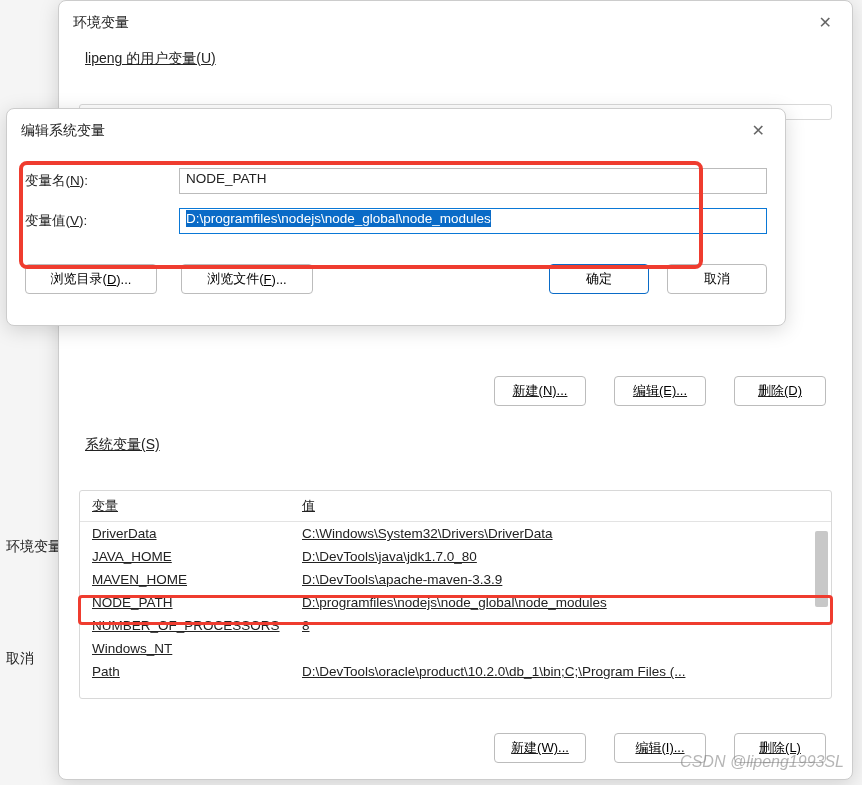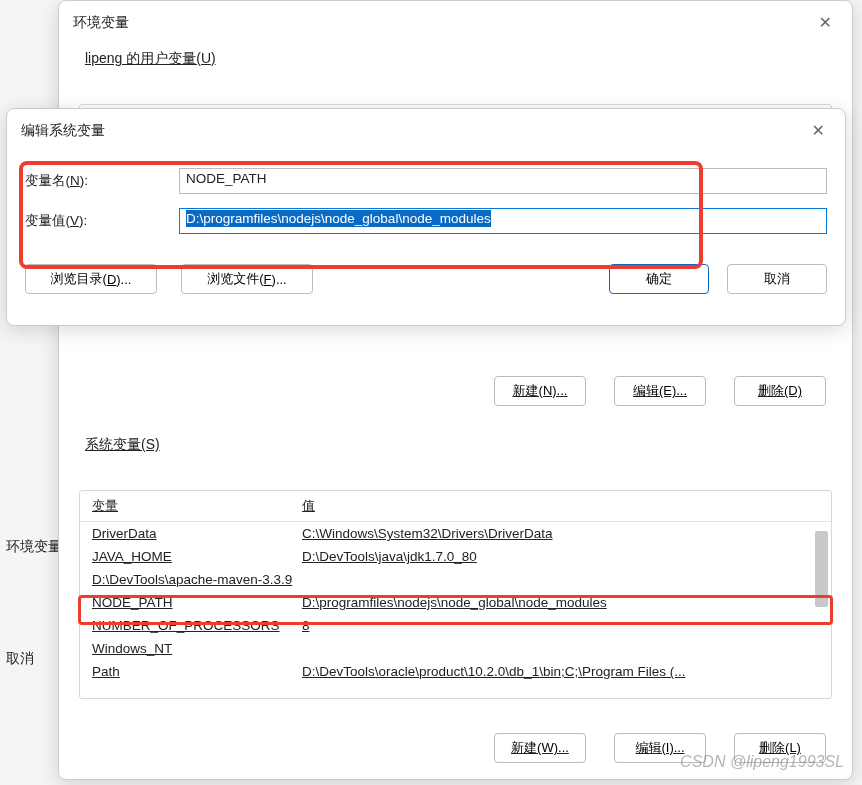--- a/index.html
+++ b/index.html
@@ -91,21 +91,21 @@
   border-radius: 2px;
 }
 .sys-box { position: relative; margin-top: 36px; }
 .highlight-row {
   position: absolute;
   border: 3px solid #ef3c2f;
   border-radius: 4px;
   pointer-events: none;
 }
 .edit-dialog {
-  left: 6px; top: 108px; width: 840px; height: 218px;
+  left: 6px; top: 108px; width: 780px; height: 218px;
   z-index: 10;
 }
 .edit-body {
   padding: 18px 18px 10px 18px;
 }
 .form-row {
   display: flex;
   align-items: center;
   margin-bottom: 14px;
 }
@@ -190,20 +190,21 @@
       <div class="var-list">
         <div class="var-row">
             <div class="col-var">DriverData</div>
             <div class="col-val">C:\Windows\System32\Drivers\DriverData</div>
           </div>
         <div class="var-row">
             <div class="col-var">JAVA_HOME</div>
             <div class="col-val">D:\DevTools\java\jdk1.7.0_80</div>
           </div>
         <div class="var-row">
+            <div class="col-var">MAVEN_HOME</div>
             <div class="col-val">D:\DevTools\apache-maven-3.3.9</div>
           </div>
         <div class="var-row">
             <div class="col-var">NODE_PATH</div>
             <div class="col-val">D:\programfiles\nodejs\node_global\node_modules</div>
           </div>
         <div class="var-row">
             <div class="col-var">NUMBER_OF_PROCESSORS</div>
             <div class="col-val">8</div>
           </div>

